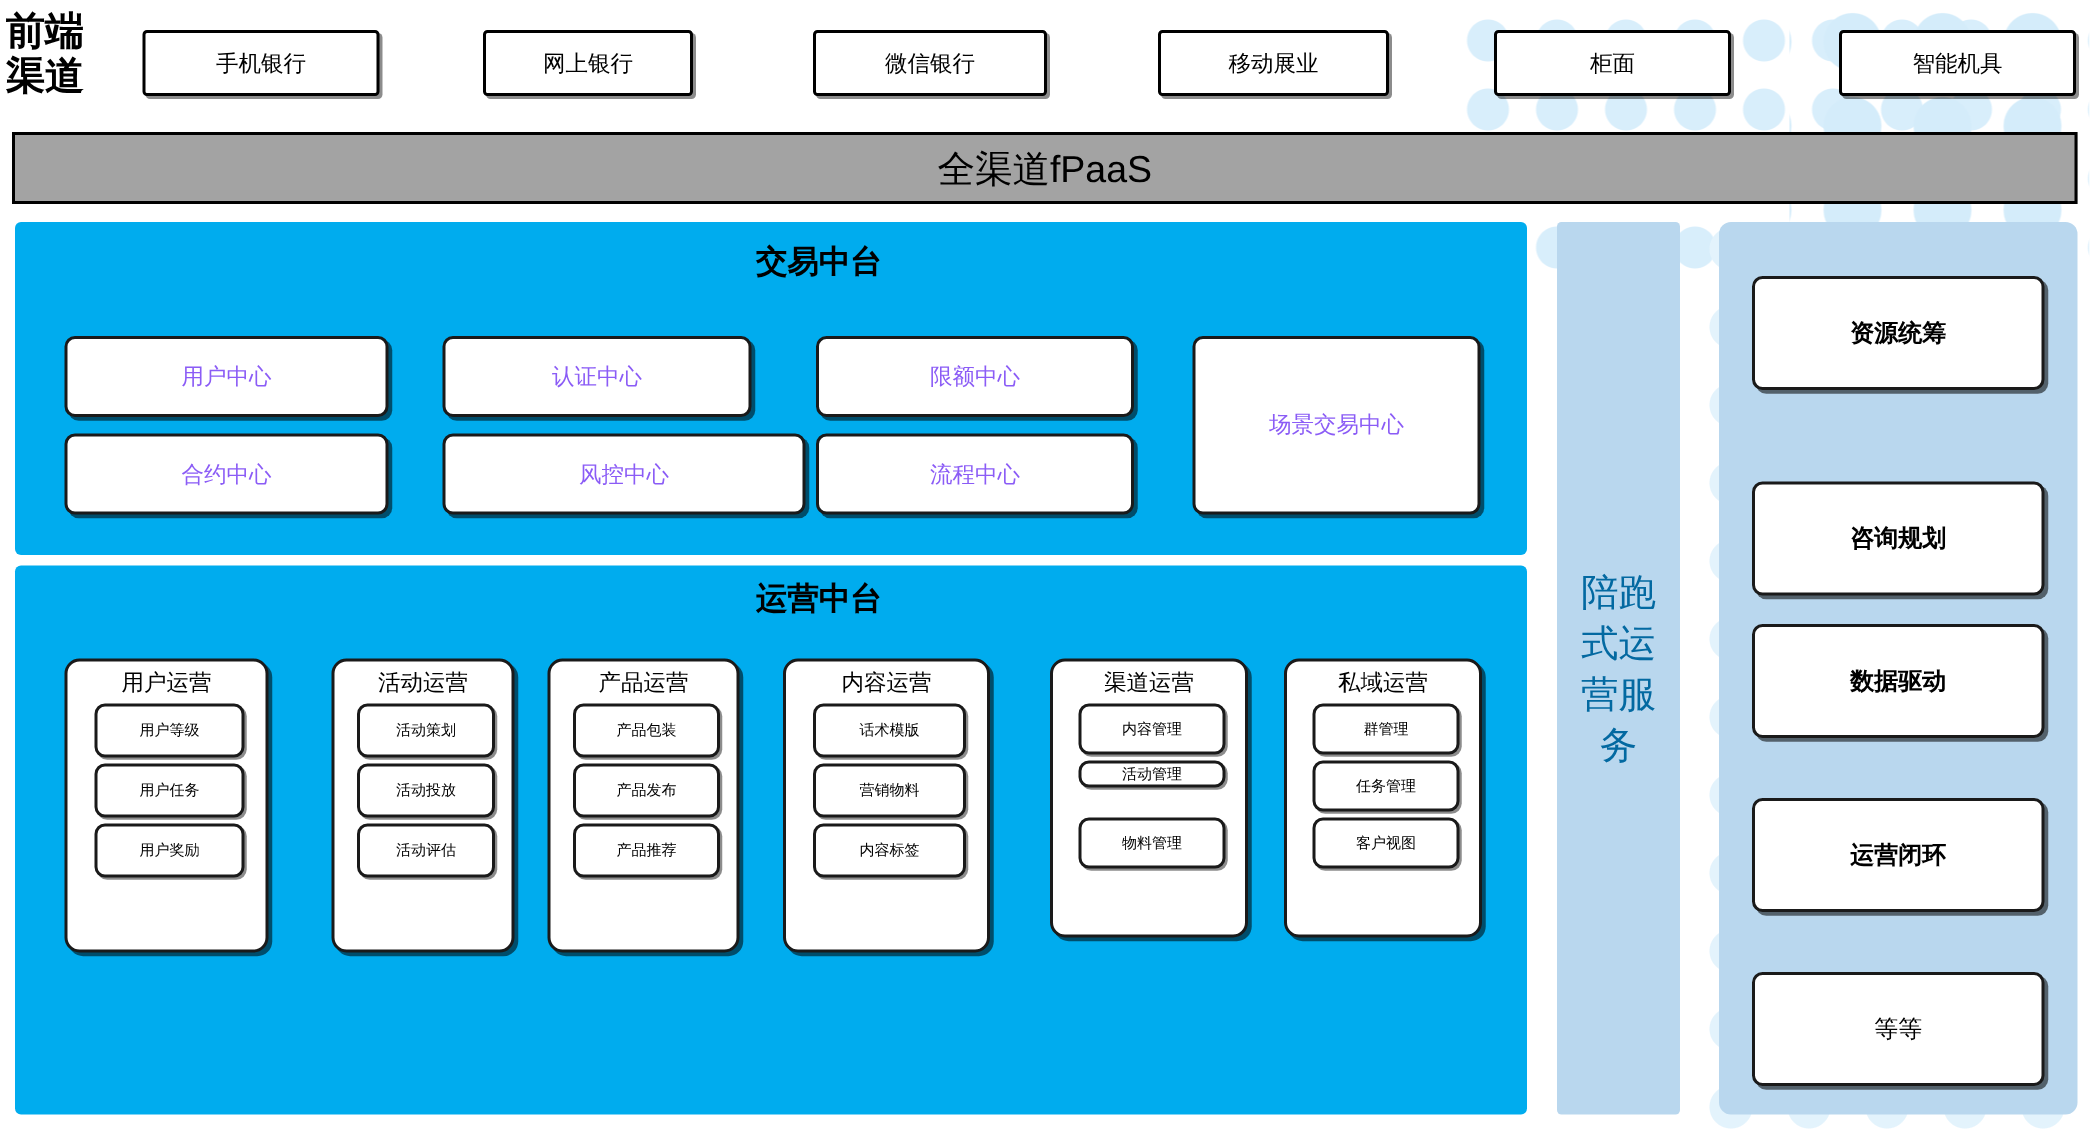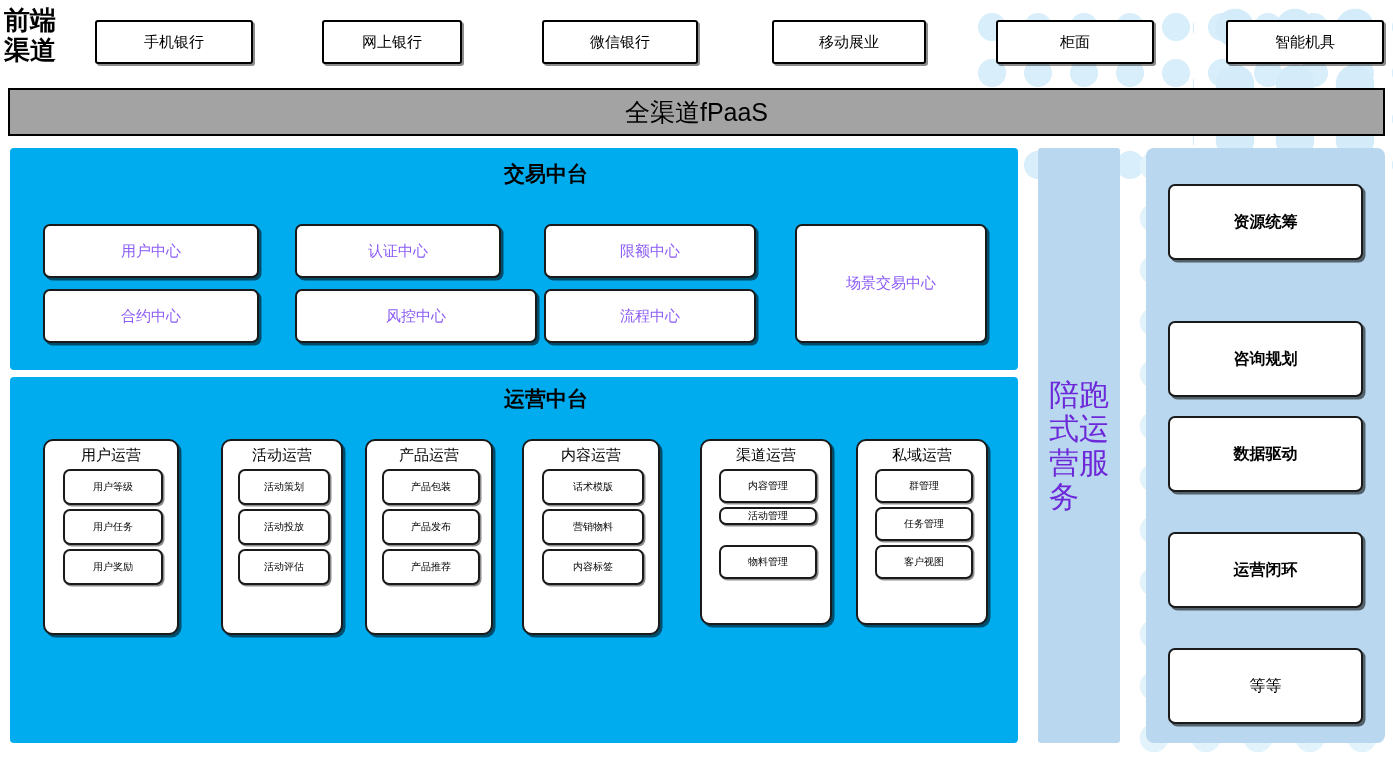--- a/index.html
+++ b/index.html
@@ -101,22 +101,22 @@
   }
 
   
   #service-col{
     position:absolute;left:1038px;top:148px;width:82px;height:595px;
     background:#B9D7EE;border-radius:3px;
     display:flex;align-items:center;justify-content:center;
     box-sizing:border-box;
   }
   #service-col .vtext{
-    width:60px;
-    font-size:30px;line-height:34px;color:#6d28d9;word-break:break-all;
+    width:60px;text-align:center;
+    font-size:25px;line-height:34px;color:#0369a1;word-break:break-all;
   }
 
   
   #cards-panel{
     position:absolute;left:1146px;top:148px;width:239px;height:595px;
     background:#B9D7EE;border-radius:8px;box-sizing:border-box;
   }
   .rcard{
     position:absolute;left:22px;width:195px;height:76px;
     background:#fff;border:2px solid #1a1a1a;border-radius:7px;

